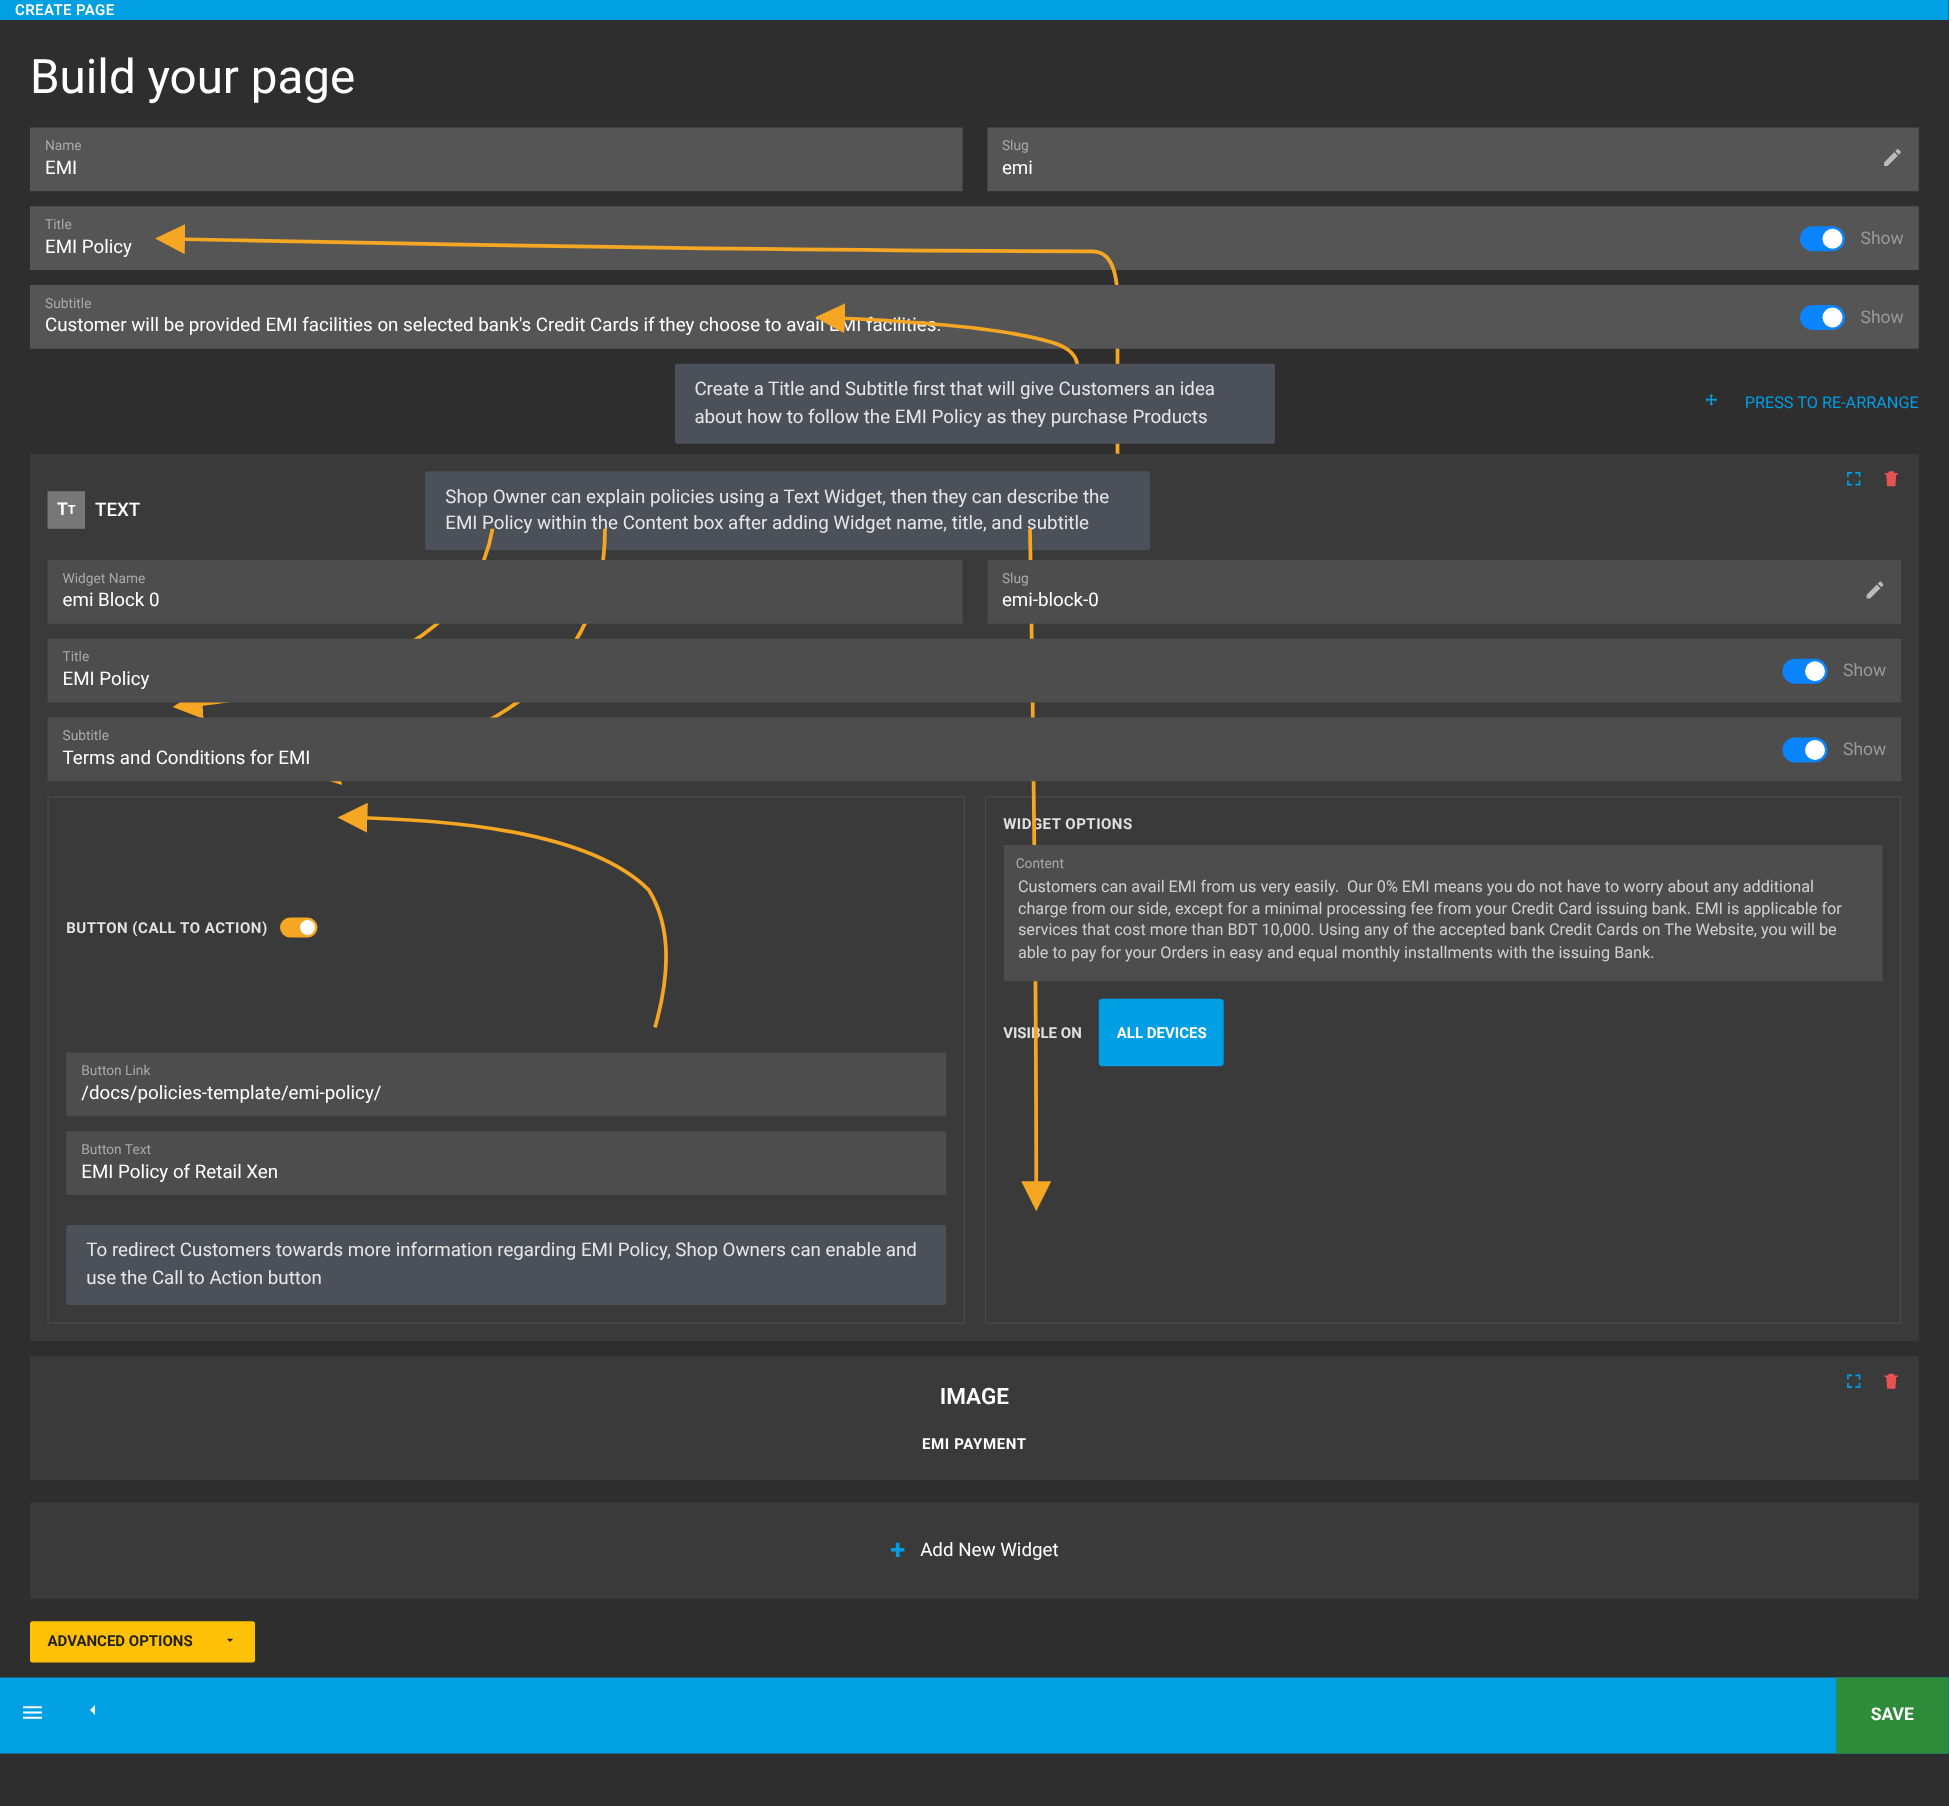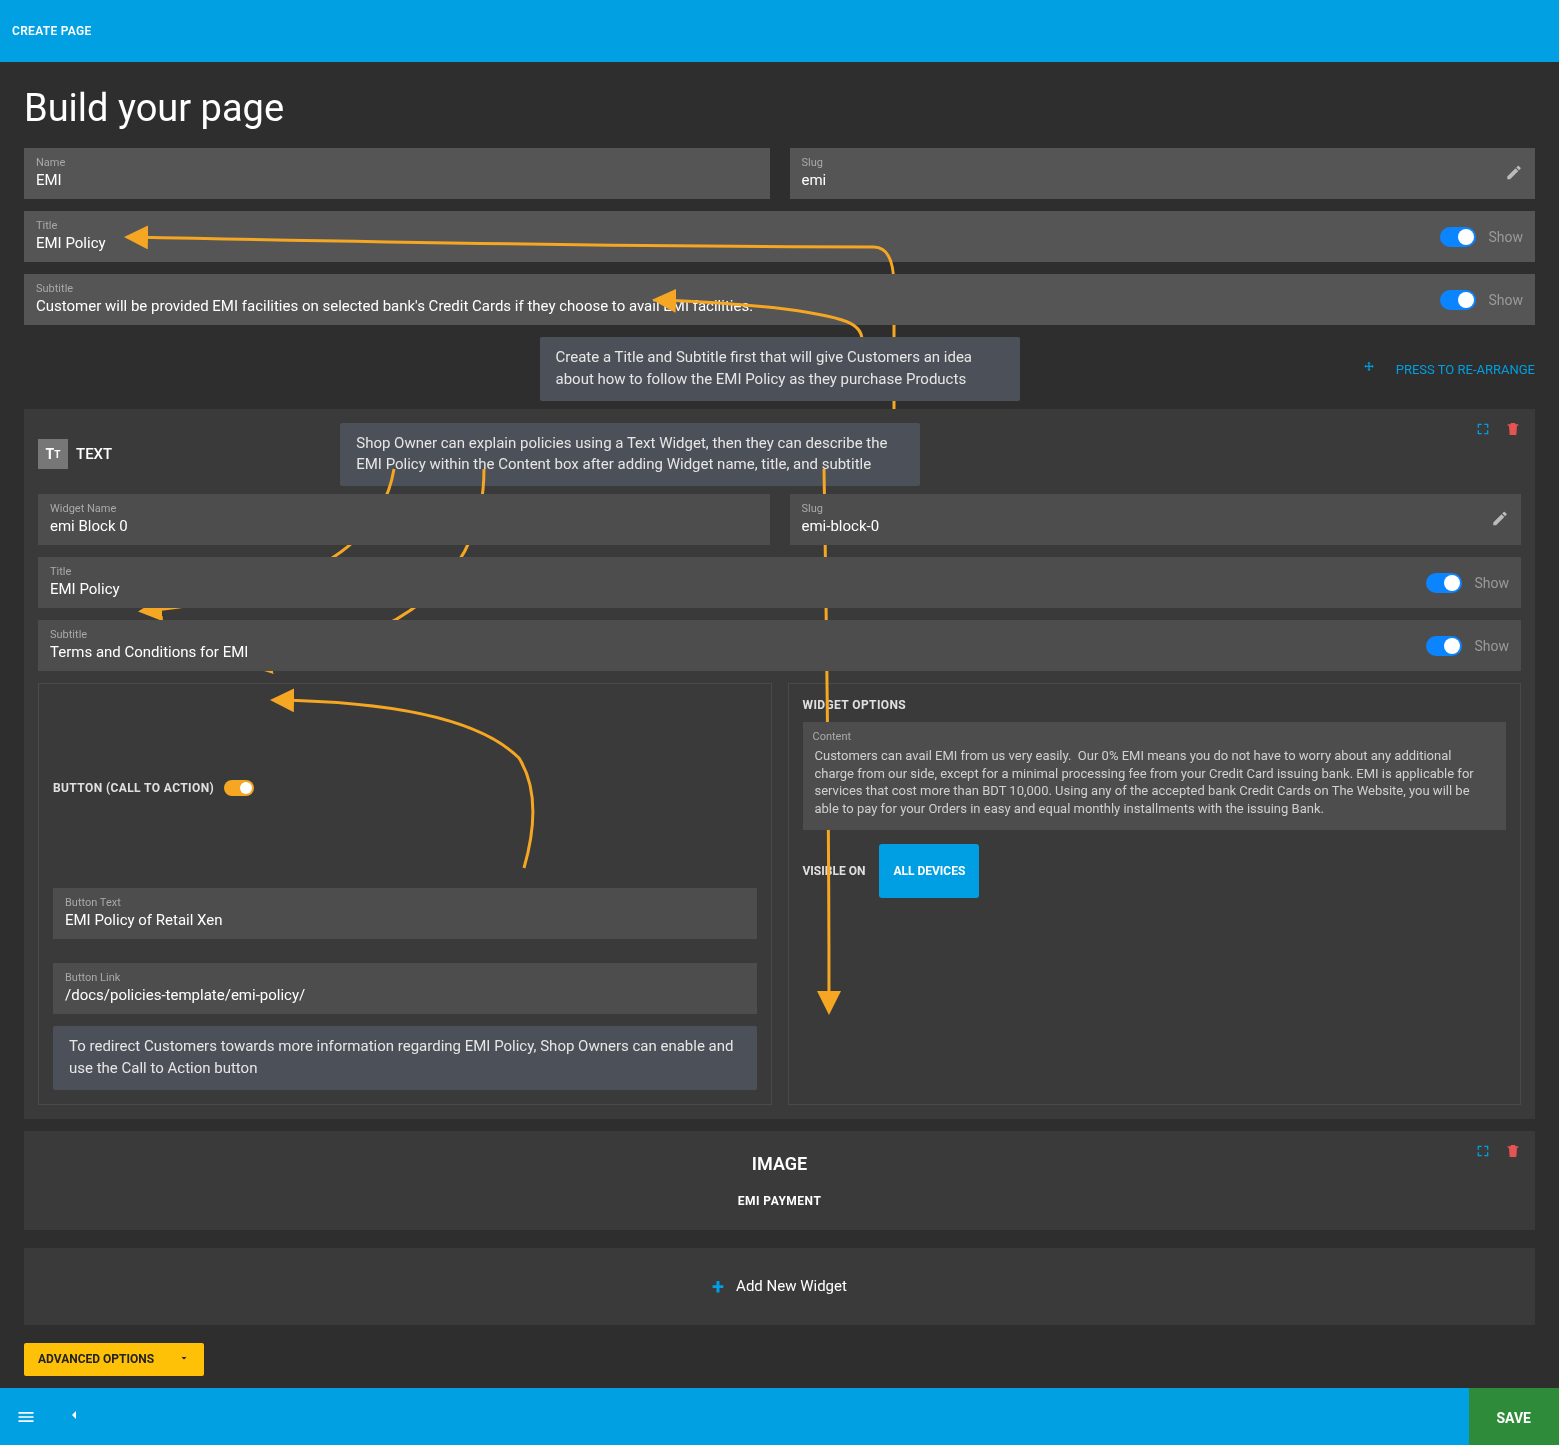--- a/index.html
+++ b/index.html
@@ -28,21 +28,21 @@
     font-family: -apple-system, BlinkMacSystemFont, "Segoe UI", Roboto, Helvetica, Arial, sans-serif;
     color: var(--text);
     font-size: 14px;
   }
 
   .top-banner {
     background: var(--banner-blue);
     color: #fff;
     font-weight: 600;
     font-size: 12px;
-    padding: 24px 12px;
+    padding: 1px 12px;
     letter-spacing: 0.3px;
   }
 
   .page-body {
     padding: 18px 24px 12px;
   }
 
   .title-row {
     display: flex;
     align-items: flex-start;
@@ -465,27 +465,27 @@
           <div class="switch small"></div>
           <svg class="arrow-svg" style="position:relative;left:0;top:0;" width="260" height="180">
             <defs>
                 <marker id="ah4" markerWidth="8" markerHeight="8" refX="2" refY="4" orient="auto">
                   <path d="M8,0 L0,4 L8,8 z" fill="#f5a623"></path>
                 </marker>
               </defs>
             <path d="M12,2 Q 200,5 255,60 Q 280,100 260,170" fill="none" stroke="#f5a623" stroke-width="3" marker-start="url(#ah4)"></path>
           </svg>
         </div>
+        <div class="field nested">
+          <span class="field-label">Button Link</span>
+          <span class="field-value">/docs/policies-template/emi-policy/</span>
+        </div>
         <div class="field nested" style="margin-bottom:24px;">
           <span class="field-label">Button Text</span>
           <span class="field-value">EMI Policy of Retail Xen</span>
-        </div>
-        <div class="field nested">
-          <span class="field-label">Button Link</span>
-          <span class="field-value">/docs/policies-template/emi-policy/</span>
         </div>
         <div class="callout" style="max-width:none;">To redirect Customers towards more information regarding EMI Policy, Shop Owners can enable and use the Call to Action button</div>
       </div>
 
       <div class="sub-panel">
         <div class="sub-panel-title">WIDGET OPTIONS</div>
         <div class="content-box">
           <span class="field-label">Content</span>
           <textarea class="content-textarea" style="">Customers can avail EMI from us very easily.  Our 0% EMI means you do not have to worry about any additional charge from our side, except for a minimal processing fee from your Credit Card issuing bank. EMI is applicable for services that cost more than BDT 10,000. Using any of the accepted bank Credit Cards on The Website, you will be able to pay for your Orders in easy and equal monthly installments with the issuing Bank.</textarea>
         </div>

